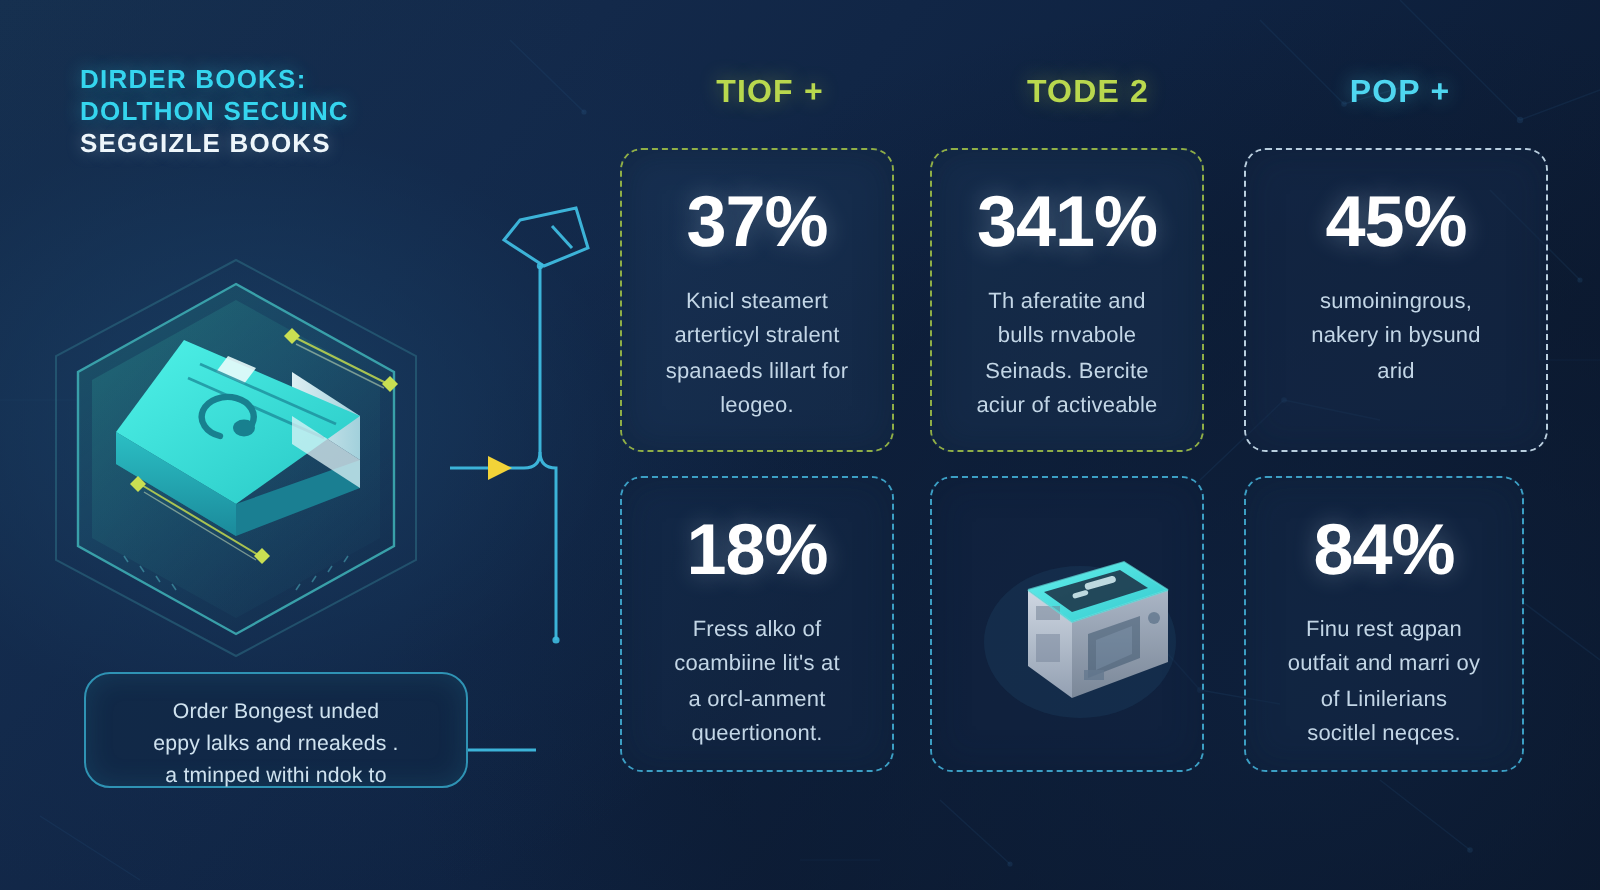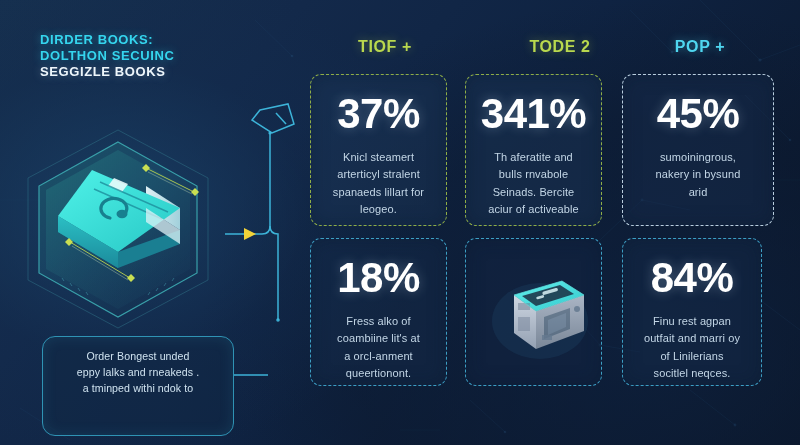--- a/index.html
+++ b/index.html
@@ -56,21 +56,21 @@
     width: 200px;
     height: 206px;
   }
 
   
   .callout {
     position: absolute;
     left: 42px;
     top: 336px;
     width: 192px;
-    height: 100px;
+    height: 58px;
     border: 1.3px solid #2f93b4;
     border-radius: 13px;
     background: rgba(16,40,70,0.55);
     box-shadow: 0 0 14px rgba(47,147,180,0.18) inset;
     padding: 11px 13px 0 13px;
   }
   .callout-text {
     font-size: 10.6px;
     line-height: 1.52;
     color: #cfe2ef;
@@ -86,21 +86,21 @@
     padding: 18px 14px 0 14px;
     text-align: center;
     box-shadow: 0 0 18px rgba(10,22,42,0.35) inset;
   }
   .card.green  { border: 1.6px dashed #8fae46; background: rgba(29,55,88,0.45); }
   .card.white  { border: 1.6px dashed #b9cede; background: rgba(26,48,80,0.42); }
   .card.cyan   { border: 1.6px dashed #3c9fc4; background: rgba(22,44,76,0.45); }
   .card.plain  { border: 1.6px dashed #3c9fc4; background: rgba(20,40,70,0.38); }
 
   .card-value {
-    font-size: 42px;
+    font-size: 36px;
     font-weight: bold;
     color: #ffffff;
     letter-spacing: -0.5px;
     line-height: 1;
     text-shadow: 0 0 12px rgba(200,230,250,0.3);
     margin-bottom: 14px;
   }
   .card-desc {
     font-size: 11px;
     line-height: 1.58;
@@ -283,21 +283,21 @@
       <polygon points="244,228 256,234 244,240"></polygon>
     </g>
 
     <g fill="#3fbbe0" opacity="0.9">
       <circle cx="278" cy="320" r="1.8"></circle>
       <circle cx="270" cy="133" r="1.6"></circle>
     </g>
   </svg>
 
   <div class="col-header lime" style="left:310px; width:150px;">TIOF +</div>
-  <div class="col-header lime" style="left:485px; width:150px;">TODE 2</div>
+  <div class="col-header lime" style="left:469px; width:150px;">TODE 2</div>
   <div class="col-header aqua" style="left:620px; width:160px;">POP +</div>
 
   <div class="card green" style="left:310px; top:74px; width:137px; height:152px;">
     <div class="card-value">37%</div>
     <div class="card-desc">
       <div>Knicl steamert</div>
       <div>arterticyl stralent</div>
       <div>spanaeds lillart for</div>
       <div>leogeo.</div>
     </div>

